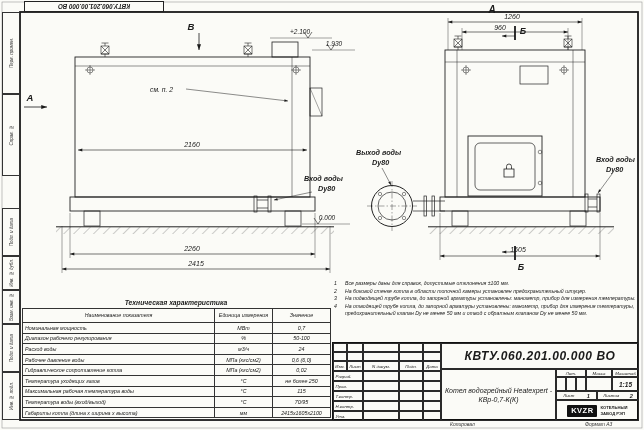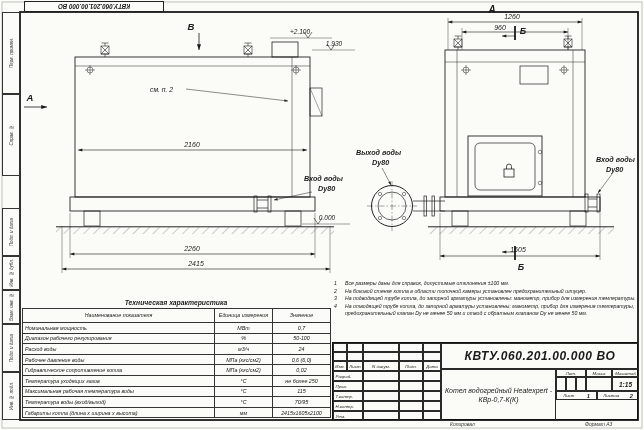--- a/index.html
+++ b/index.html
@@ -385,18 +385,27 @@
     <div class="cell" style="left:253px;top:34px;width:26px;height:14px"></div>
     <div class="cell scalev" style="left:279px;top:34px;width:27px;height:14px">1:15</div>
     <div class="cell sheetcell" style="left:223px;top:48px;width:41px;height:9px">
       <span>Лист</span>
       <span class="v">1</span>
     </div>
     <div class="cell sheetcell" style="left:264px;top:48px;width:42px;height:9px">
       <span>Листов</span>
       <span class="v">2</span>
     </div>
+    <div class="cell" style="left:223px;top:57px;width:83px;height:21px">
+      <div class="logo-wrap">
+        <div class="logo-box">KVZR</div>
+        <div class="logo-sub">
+          <div>КОТЕЛЬНЫЙ</div>
+          <div>ЗАВОД РЭП</div>
+        </div>
+      </div>
+    </div>
   </div>
 
   <div class="abs bottom-note" style="left:450px;top:421px">Копировал</div>
   <div class="abs bottom-note" style="left:585px;top:421px">Формат А3</div>
 
 </div>
 
 </body></html>

